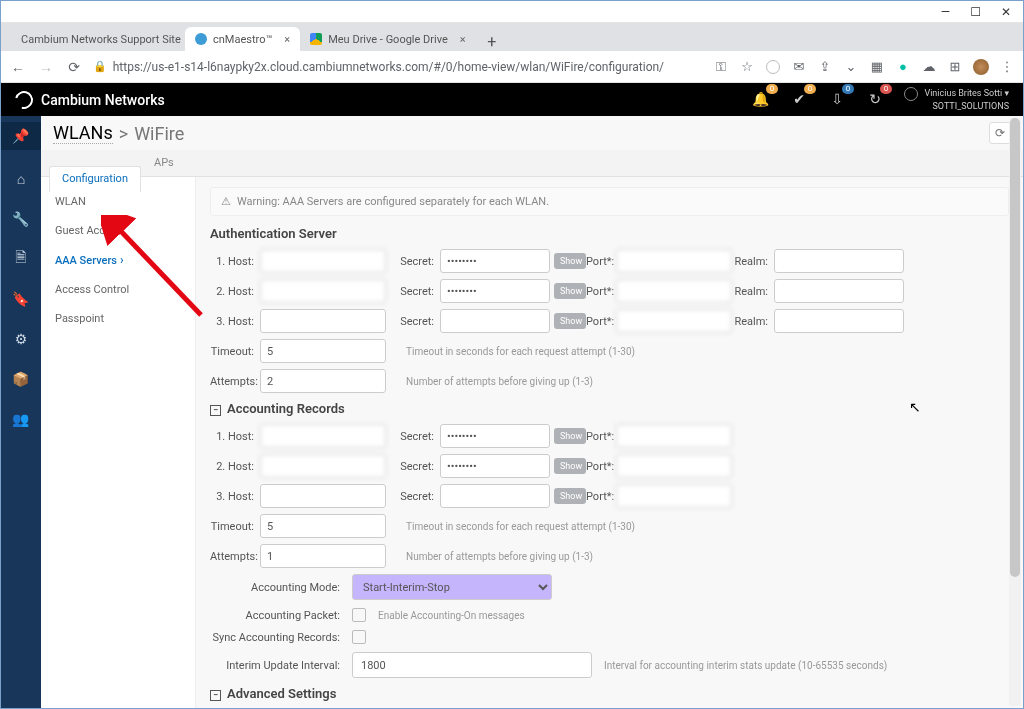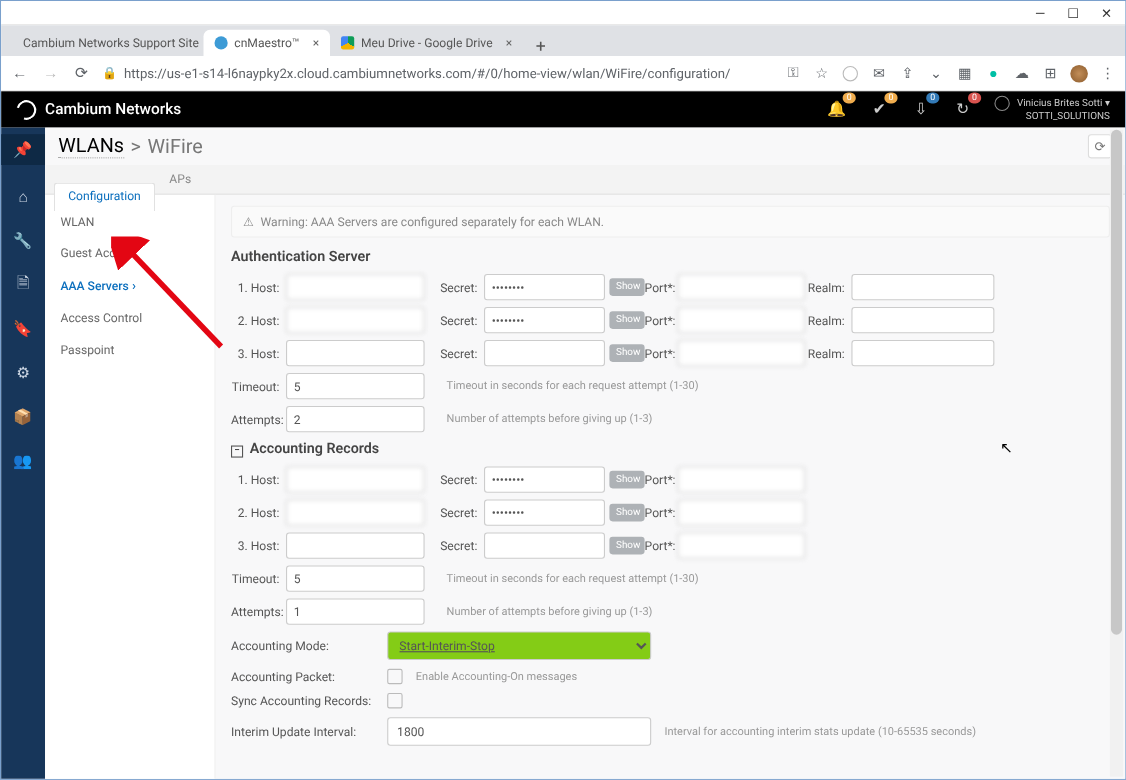--- a/index.html
+++ b/index.html
@@ -68,22 +68,22 @@
   .row { display:grid; grid-template-columns: 50px 126px 54px 110px 36px 30px 116px 42px 130px; gap:0; align-items:center; margin-bottom:6px;}
   .row-auth { grid-template-columns: 50px 126px 54px 110px 36px 30px 116px 42px 130px; column-gap:0; }
   .lbl { text-align:right; font-size:11px; color:#555; padding-right:6px;}
   input.fld, select.fld { height:24px; border:1px solid var(--field-border); border-radius:3px; padding:0 6px; font-size:11px; width:100%; color:#aaa;}
   input.fld:not(:placeholder-shown) { color:#555;}
   .showbtn { background:#aeb2b6; color:#fff; border:none; border-radius:3px; font-size:9px; padding:3px 6px; cursor:pointer; margin-left:4px;}
   .helptext { font-size:10px; color:#999; align-self:center;}
   .row.simple { grid-template-columns: 50px 126px 1fr;}
   .row.simple .helptext { padding-left:20px;}
   .acc-row { display:flex; align-items:center; gap:12px; margin-bottom:8px;}
-  .acc-row .albl { width:130px; text-align:left; font-size:11px; color:#555;}
-  .acc-row select { width:240px; height:26px; border:1px solid var(--field-border); border-radius:3px; font-size:11px; padding:0 6px; background:#84cc16; color:#555;text-decoration:underline;}
+  .acc-row .albl { width:130px; text-align:right; font-size:11px; color:#555;}
+  .acc-row select { width:200px; height:26px; border:1px solid var(--field-border); border-radius:3px; font-size:11px; padding:0 6px; background:#c4b5fd; color:#555;}
   .acc-row input[type=text] { width:240px; height:26px; border:1px solid var(--field-border); border-radius:3px; font-size:11px; padding:0 8px; color:#555;}
   .chk { width:14px; height:14px; border:1px solid #bbb; border-radius:2px; display:inline-block;}
   .cblabel { font-size:10px; color:#999;}
   
   .arrow { position:absolute; pointer-events:none;}
   
   .cursor { position:absolute; left:908px; top:398px; font-size:14px; color:#000; pointer-events:none;}
   
   .vscroll { position:absolute; right:2px; top:117px; bottom:2px; width:12px; background:#f1f1f1;}
   .vscroll .thumb { position:absolute; left:1px; right:1px; top:0; height:78%; background:#c7c7c7; border-radius:6px;}
@@ -301,20 +301,21 @@
         <div class="acc-row">
           <div class="albl">Sync Accounting Records:</div>
           <span class="chk"></span>
         </div>
         <div class="acc-row">
           <div class="albl">Interim Update Interval:</div>
           <input type="text" value="1800" style="">
           <span class="cblabel">Interval for accounting interim stats update (10-65535 seconds)</span>
         </div>
 
+        <h4 class="section"><span class="toggle">−</span><span>Advanced Settings</span></h4>
 
       </div>
     </div>
   </div>
 </div>
 
 <div class="vscroll">
     <div class="thumb"></div>
   </div>
 

